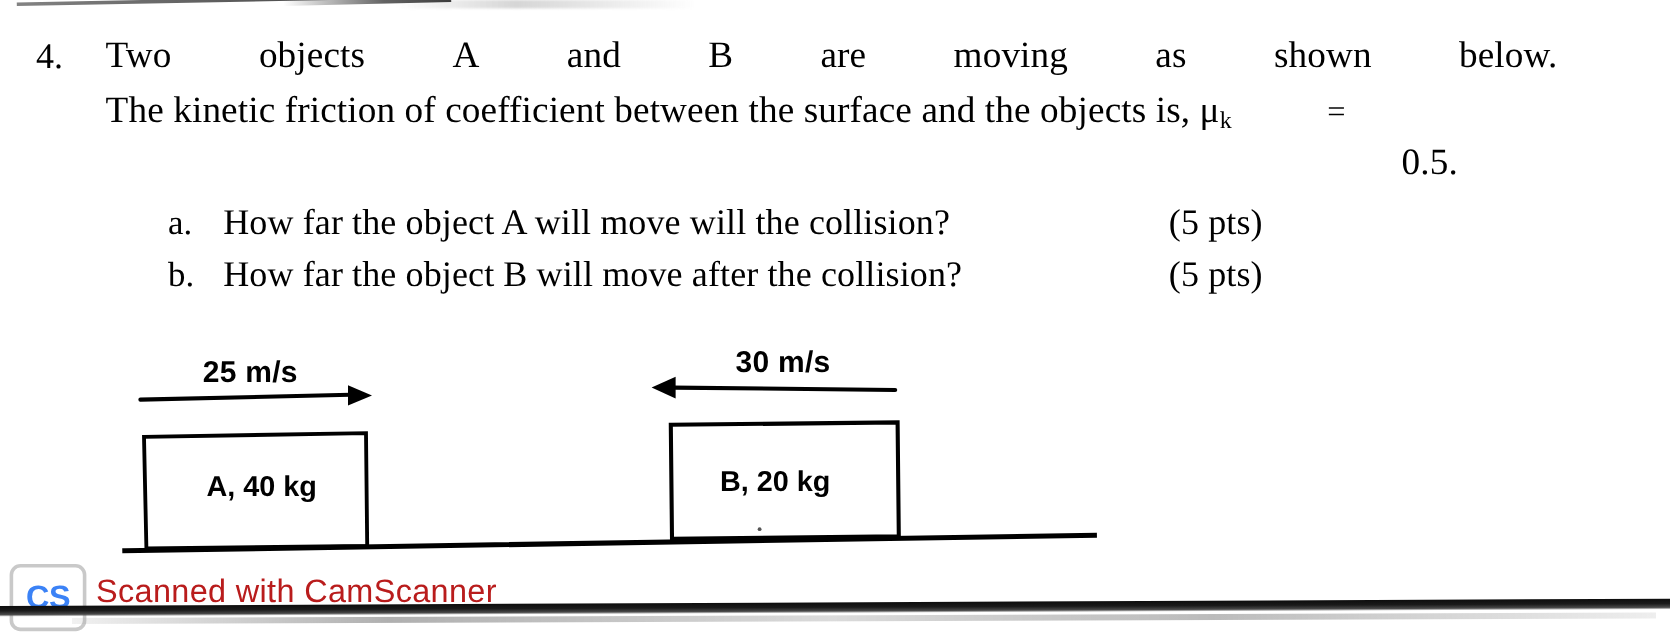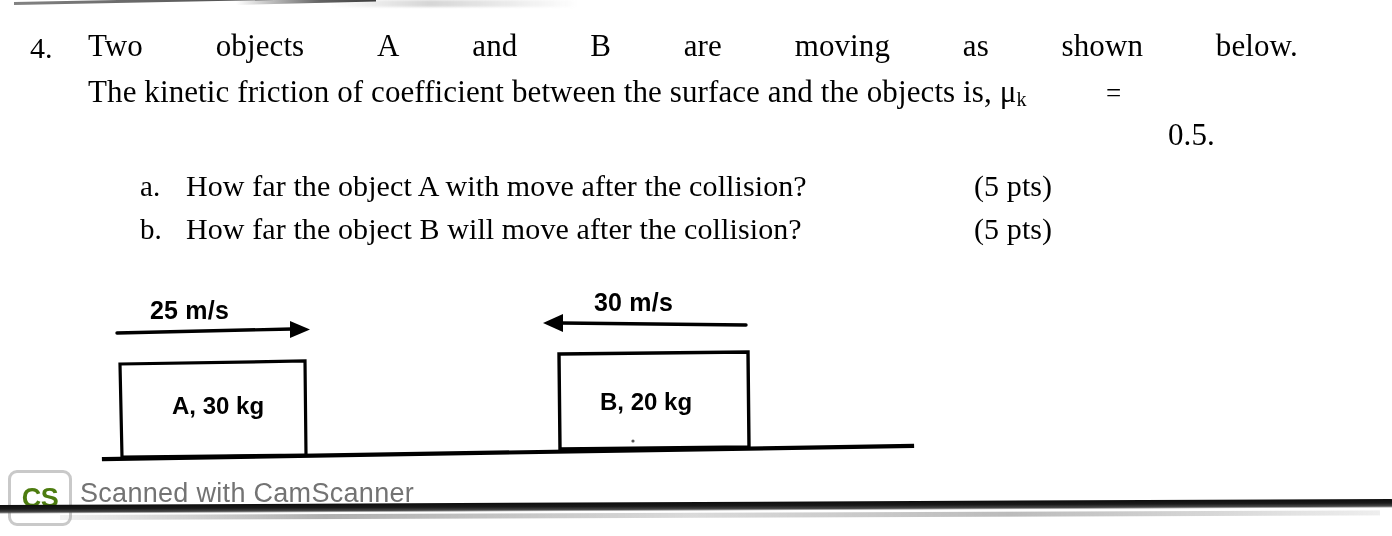--- a/index.html
+++ b/index.html
@@ -125,20 +125,21 @@
   
   .diagram { position: absolute; left: 0; top: 0; width: 1392px; height: 536px; pointer-events: none; }
 
   .vlabel {
     position: absolute;
     font-family: "Liberation Sans", sans-serif;
     font-weight: 700;
     font-size: 25px;
     letter-spacing: .2px;
     white-space: nowrap;
+    margin-left: 19px;
   }
   .vlabel-a { left: 150px; top: 296px; }
   .vlabel-b { left: 594px; top: 288px; }
 
   .blocklabel {
     position: absolute;
     font-family: "Liberation Sans", sans-serif;
     font-weight: 700;
     font-size: 24px;
     white-space: nowrap;
@@ -155,30 +156,30 @@
     height: 50px;
     border: 3px solid #c9c9c9;
     border-radius: 9px;
     background: #ffffff;
     display: flex;
     align-items: center;
     justify-content: center;
     font-family: "Liberation Sans", sans-serif;
     font-weight: 700;
     font-size: 27px;
-    color: #4d7c0f;
+    color: #3b82f6;
     letter-spacing: -0.5px;
   }
   .cs-text {
     position: absolute;
     left: 80px;
     top: 478px;
     font-family: "Liberation Sans", sans-serif;
     font-size: 27px;
-    color: #737373;
+    color: #b91c1c;
     letter-spacing: .3px;
     white-space: nowrap;
   }
 </style>
 </head>
 <body>
 
 <div id="page">
 
   <div class="scan-smudge"></div>
@@ -199,21 +200,21 @@
     <span>shown</span>
     <span>below.</span>
   </div>
 
   <div class="qline line2"><span>The kinetic friction of coefficient between the surface and the objects is, μ</span><span class="mu-sub">k</span></div>
   <div class="eqsign">=</div>
   <div class="qline line2b">0.5.</div>
 
 
   <div class="qline sub-a-mark">a.</div>
-  <div class="qline sub-a-text">How far the object A with move after the collision?</div>
+  <div class="qline sub-a-text">How far the object A will move will the collision?</div>
   <div class="qline sub-a-pts">(5 pts)</div>
 
   <div class="qline sub-b-mark">b.</div>
   <div class="qline sub-b-text">How far the object B will move after the collision?</div>
   <div class="qline sub-b-pts">(5 pts)</div>
 
   <svg class="diagram" viewBox="0 0 1392 536">
 
     <g>
       <line x1="117" y1="333" x2="292" y2="329" stroke="#000" stroke-width="3.4" stroke-linecap="round"></line>
@@ -236,21 +237,21 @@
     <g>
       <line x1="104" y1="459" x2="912" y2="446" stroke="#000" stroke-width="4.2" stroke-linecap="square"></line>
     </g>
 
     <circle cx="633" cy="441" r="1.6" fill="#555"></circle>
   </svg>
 
   <div class="vlabel vlabel-a">25 m/s</div>
   <div class="vlabel vlabel-b">30 m/s</div>
 
-  <div class="blocklabel blocklabel-a">A, 30 kg</div>
+  <div class="blocklabel blocklabel-a">A, 40 kg</div>
   <div class="blocklabel blocklabel-b">B, 20 kg</div>
 
   <div class="cs-logo">CS</div>
   <div class="cs-text">Scanned with CamScanner</div>
 
   <div class="scan-band-bottom"></div>
   <div class="scan-band-bottom2"></div>
 
 </div>
 

